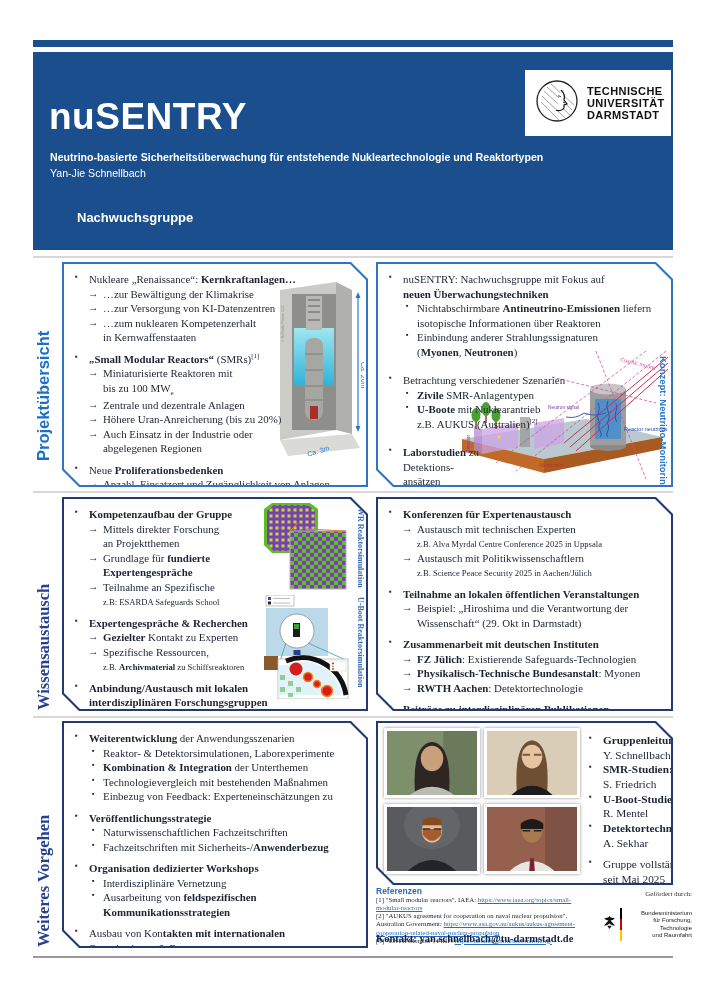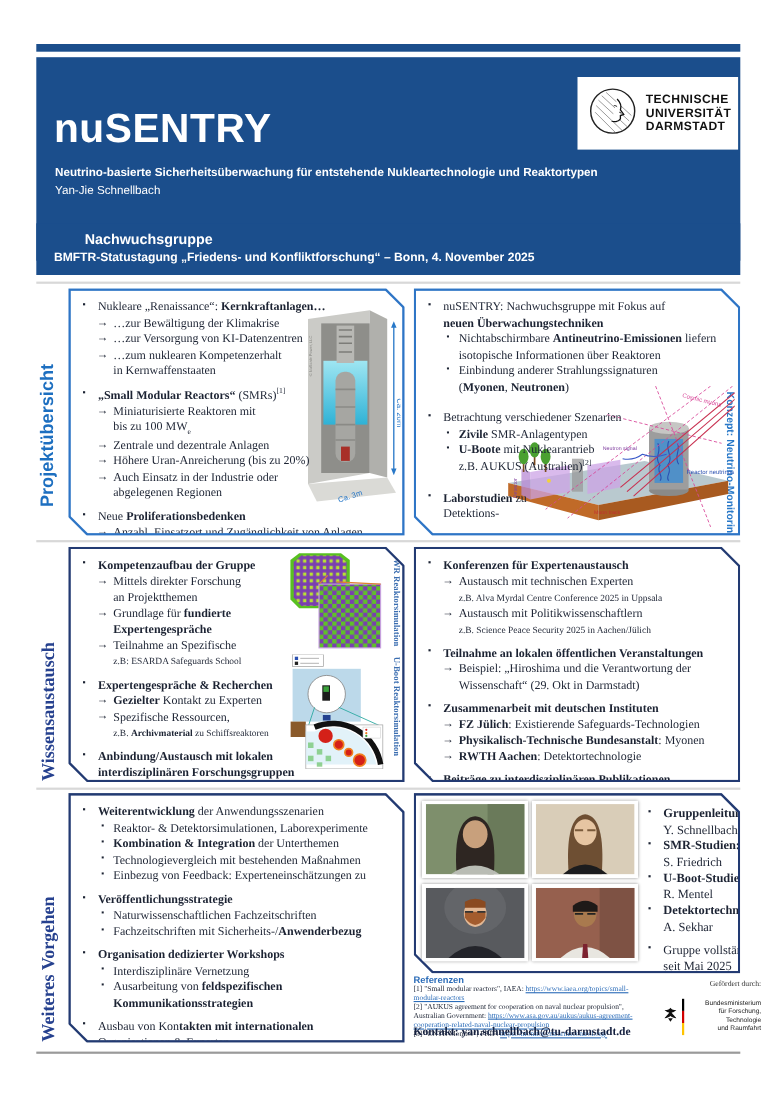--- a/index.html
+++ b/index.html
@@ -80,21 +80,20 @@
       <div class="logotxt">
         <div>TECHNISCHE</div>
         <div>UNIVERSITÄT</div>
         <div>DARMSTADT</div>
       </div>
     </div>
   </div>
 
   <div class="abs blue" style="left:33px;top:203px;width:640px;height:47px;">
     <div class="abs ban1" style="left:16px;top:7px;">Nachwuchsgruppe</div>
-    <div class="abs ban2" style="left:16px;top:25px;">BMFTR-Statustagung „Friedens- und Konfliktforschung“ – Bonn, 4. November 2025</div>
   </div>
 
   <div class="sep" style="top:256px;"></div>
   <div class="sep" style="top:491px;"></div>
   <div class="sep" style="top:716px;"></div>
   <div class="sep" style="top:956px;background:#9a9a9a;"></div>
 
   <div class="vl sans" style="left:34px;top:266px;height:195px;">Projektübersicht</div>
   <div class="vl serif" style="left:34px;top:500px;height:210px;">Wissensaustausch</div>
   <div class="vl serif" style="left:34px;top:724px;height:223px;">Weiteres Vorgehen</div>
@@ -160,20 +159,21 @@
           <div class="ln i0 gap"></div>
           <div class="ln i0 gap"></div>
           <div class="ln i0"><span class="mk sq">▪</span><span>Betrachtung verschiedener Szenarien</span></div>
           <div class="ln i1"><span class="mk sq2">▪</span><span class="b">Zivile</span><span> SMR-Anlagentypen</span></div>
           <div class="ln i1"><span class="mk sq2">▪</span><span class="b">U-Boote</span><span> mit Nuklearantrieb</span></div>
           <div class="ln i1"><span>z.B. AUKUS (Australien)</span><span><sup>[2]</sup></span></div>
           <div class="ln i0 gap"></div>
           <div class="ln i0 gap"></div>
           <div class="ln i0"><span class="mk sq">▪</span><span class="b">Laborstudien</span><span> zu</span></div>
           <div class="ln i0"><span>Detektions-</span></div>
+          <div class="ln i0"><span>ansätzen</span></div>
         </div>
       <div class="abs" style="left:78px;bottom:4px;width:212px;height:130px;z-index:1;">
         <svg width="212" height="130" viewBox="0 0 212 130">
           <polygon points="6,88 130,68 206,86 88,108" fill="#b9c9cf"></polygon>
           <polygon points="6,88 88,108 88,122 6,100" fill="#c06a28"></polygon>
           <polygon points="88,108 206,86 206,98 88,122" fill="#a85a20"></polygon>
           <ellipse cx="152" cy="95" rx="18" ry="5" fill="#8a8a88"></ellipse>
           <rect x="134" y="38" width="36" height="56" fill="#9d9d9d"></rect>
           <rect x="139" y="48" width="26" height="40" fill="#5090c8"></rect>
           <path d="M142 52c4 8-4 12 2 20c-4 6 4 10 0 14M152 50c-4 8 5 14-1 22c5 6-3 10 1 14M160 52c3 7-4 12 1 19" stroke="#2a4fb0" stroke-width="1" fill="none"></path>

